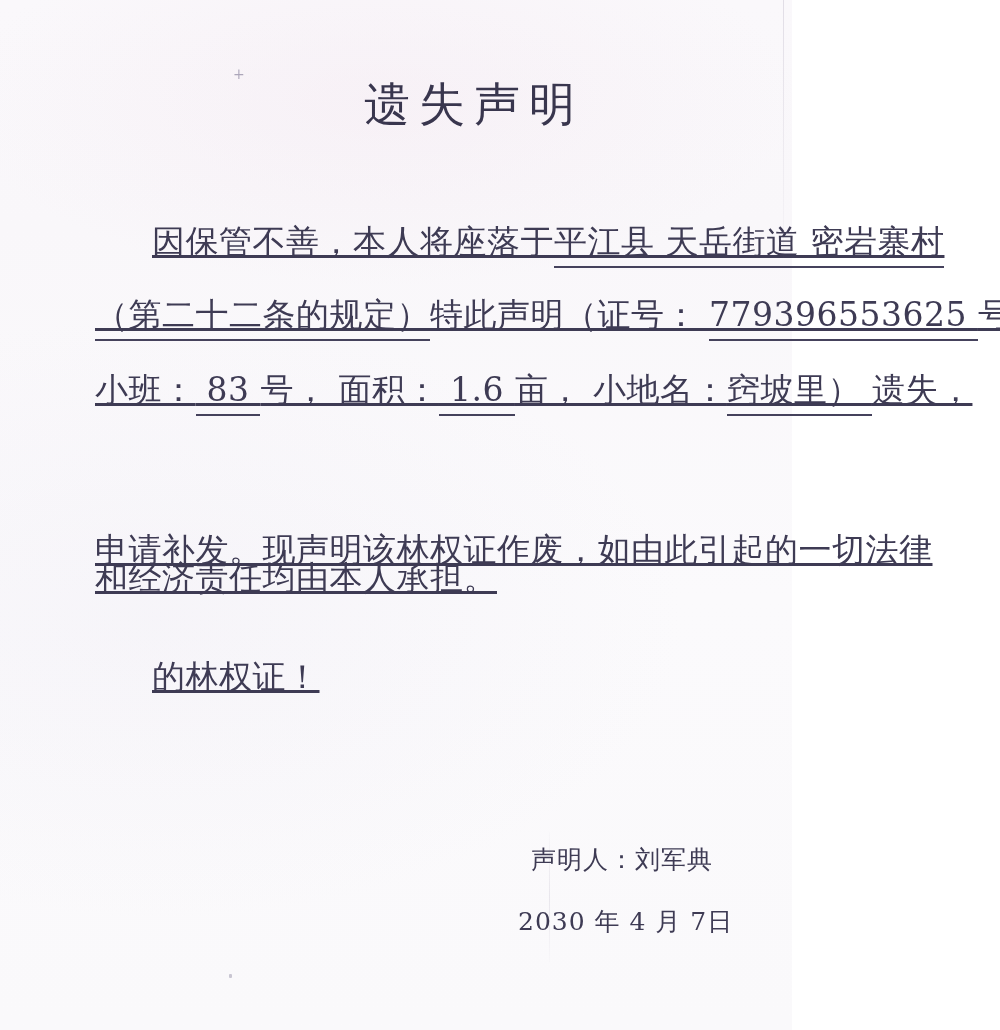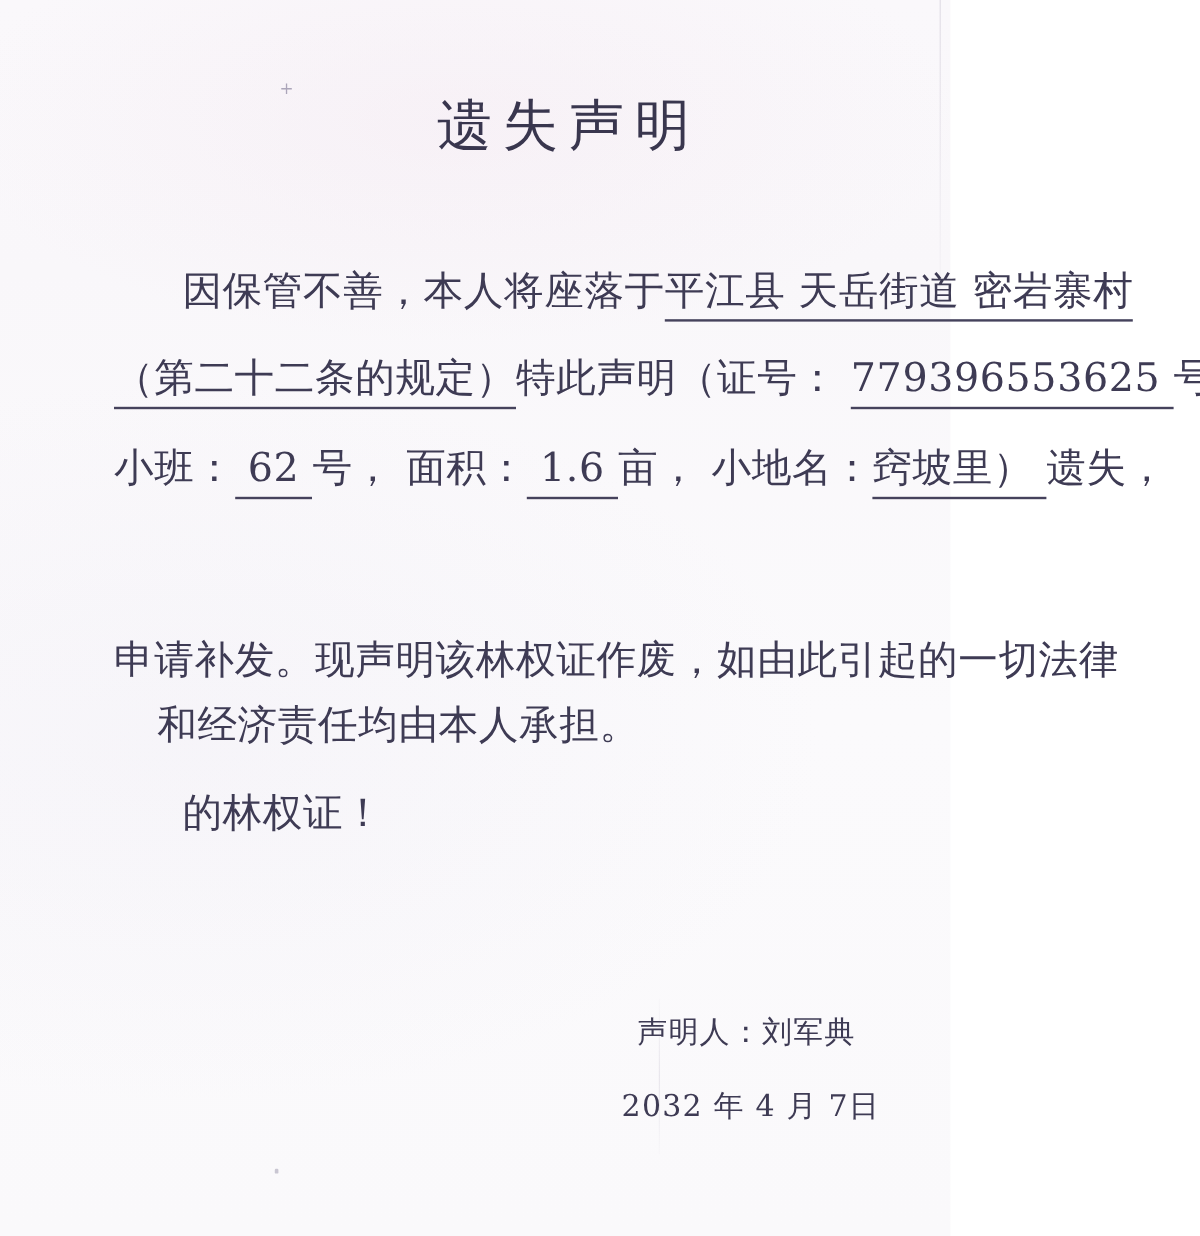--- a/index.html
+++ b/index.html
@@ -39,21 +39,21 @@
   .body-line {
     position: absolute;
     left: 95px;
     width: 860px;
     font-size: 33px;
     line-height: 40px;
     white-space: pre;
     letter-spacing: 0.5px;
   }
   .body-line.indent { padding-left: 57px; }
-  .seg { white-space: pre; }
+  .seg { white-space: pre; text-decoration: underline; }
   .seg.u {
     border-bottom: 2px solid #45425c;
     padding-bottom: 5px;
   }
   .signature-line, .date-line {
     position: absolute;
     font-size: 25px;
     white-space: pre;
     letter-spacing: 1px;
   }
@@ -92,28 +92,28 @@
 </head>
 <body>
 
 <div class="paper">
 
   <h1 class="doc-title">遗失声明</h1>
 
   <div class="doc-body">
       <div class="body-line indent" style="top: 222px;"><span class="seg">因保管不善，本人将座落于</span><span class="seg u">平江县 天岳街道 密岩寨村</span></div>
       <div class="body-line" style="top: 295px;"><span class="seg u">（第二十二条的规定）</span><span class="seg">特此声明（证号： </span><span class="seg u">779396553625 </span><span class="seg">号，</span></div>
-      <div class="body-line" style="top: 370px;"><span class="seg">小班：</span><span class="seg u"> 62 </span><span class="seg">号， 面积：</span><span class="seg u"> 1.6 </span><span class="seg">亩， 小地名：</span><span class="seg u">窍坡里） </span><span class="seg">遗失，</span></div>
+      <div class="body-line" style="top: 370px;"><span class="seg">小班：</span><span class="seg u"> 83 </span><span class="seg">号， 面积：</span><span class="seg u"> 1.6 </span><span class="seg">亩， 小地名：</span><span class="seg u">窍坡里） </span><span class="seg">遗失，</span></div>
       <div class="body-line" style="top: 530px;"><span class="seg">申请补发。现声明该林权证作废，如由此引起的一切法律</span></div>
-      <div class="body-line" style="top: 584px; margin-left: 36px;"><span class="seg">和经济责任均由本人承担。</span></div>
+      <div class="body-line" style="top: 558px;"><span class="seg">和经济责任均由本人承担。</span></div>
       <div class="body-line indent" style="top: 657px;"><span class="seg">的林权证！</span></div>
     </div>
 
   <div class="signature-line">声明人：刘军典</div>
 
-  <div class="date-line">2032 年 4 月 7日</div>
+  <div class="date-line">2030 年 4 月 7日</div>
 
   <div class="crease crease-top"></div>
   <div class="crease crease-bottom"></div>
   <div class="plus-mark">+</div>
   <div class="speck"></div>
 
 </div>
 
 </body></html>

